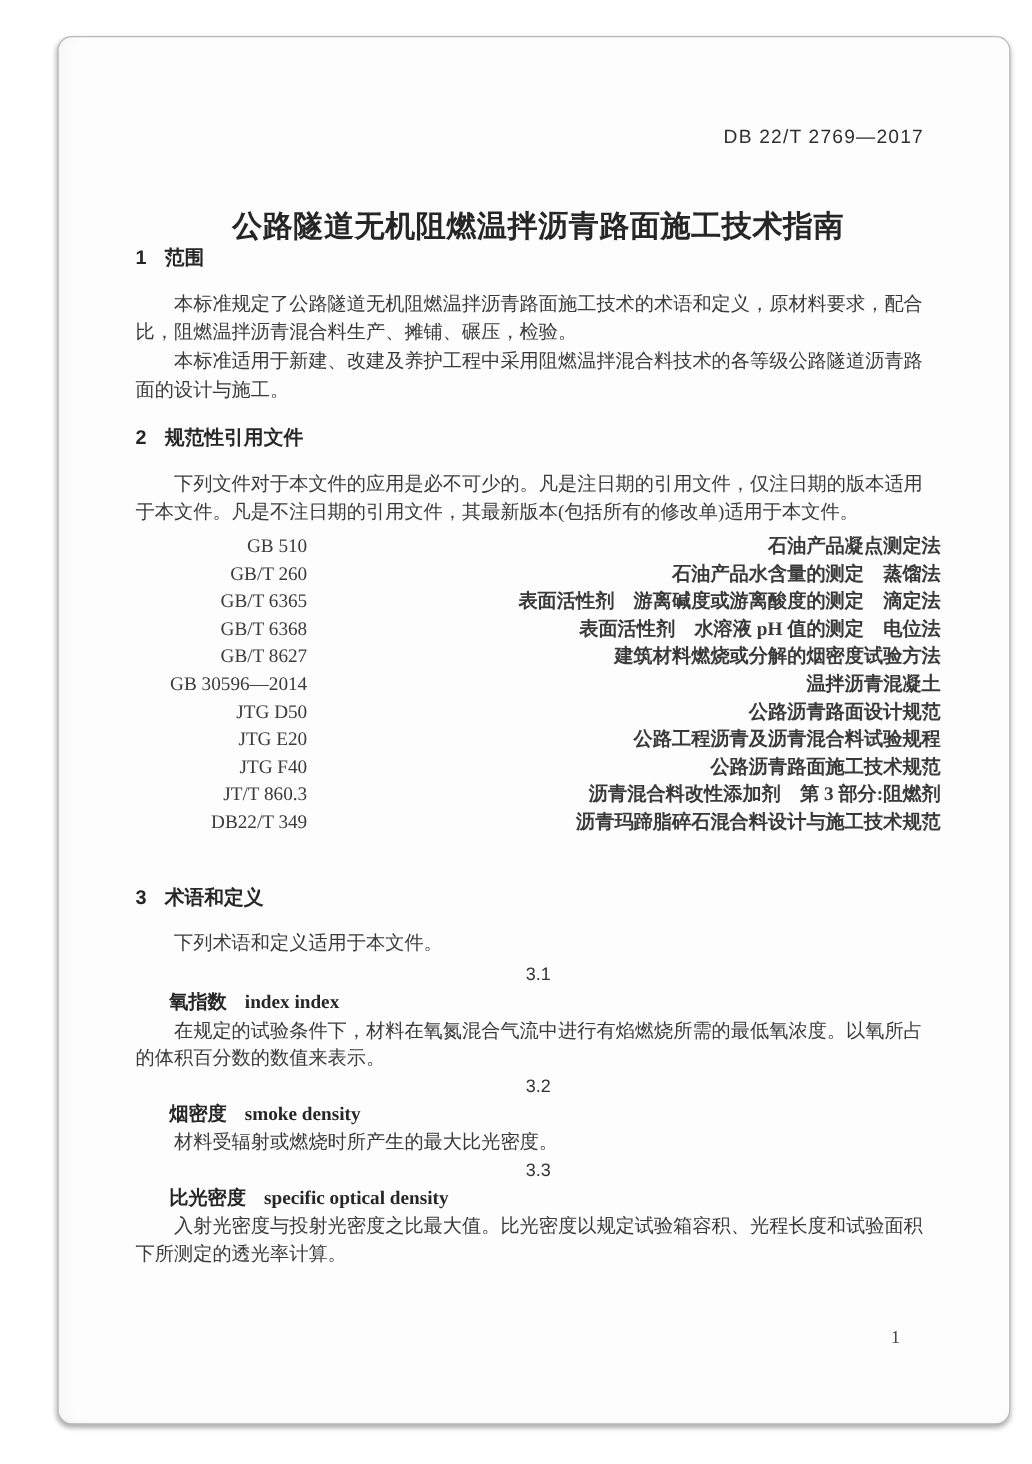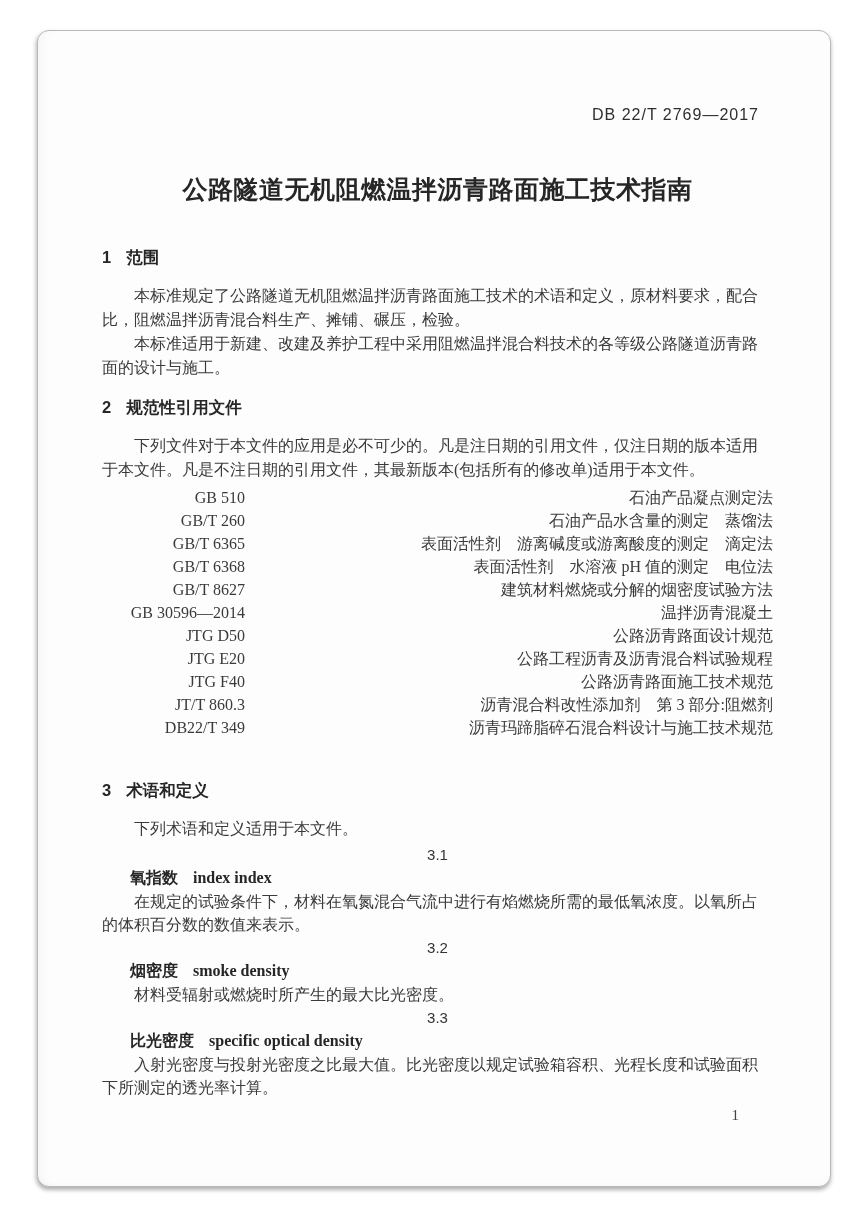--- a/index.html
+++ b/index.html
@@ -12,21 +12,21 @@
   }
   .canvas {
     position: relative;
     width: 860px;
     height: 1220px;
     background: #ffffff;
     overflow: hidden;
   }
   .page {
     position: absolute;
-    left: 37px;
+    left: 48px;
     top: 30px;
     width: 794px;
     height: 1157px;
     background: #fdfdfd;
     border: 1px solid #b9b9b9;
     border-radius: 12px;
     box-shadow:
       0 3px 4px rgba(0,0,0,0.25),
       -2px 2px 4px rgba(0,0,0,0.10),
       inset 12px 0 16px -12px rgba(0,0,0,0.05),
@@ -53,41 +53,41 @@
     line-height: 30px;
   }
   .sec-heading {
     font-family: "Liberation Sans", "DejaVu Sans", sans-serif;
     font-weight: bold;
     font-size: 16.5px;
     color: #262626;
     line-height: 22px;
   }
   .sec-heading .num { display: inline-block; margin-right: 15px; }
-  .h-s1 { margin-top: 42px; }
+  .h-s1 { }
   .h-s2 { margin-top: 16px; }
   .h-s3 { margin-top: 40px; }
   .para {
     margin: 0;
     font-size: 16px;
     line-height: 24px;
     text-indent: 2em;
     color: #3a3a3a;
   }
   .para.first { margin-top: 16px; }
   .ref-list { margin-top: 4px; text-align: right; }
   .ref-row {
     display: flex;
     padding-left: 20px;
     font-size: 16px;
     line-height: 23px;
     color: #3a3a3a;
   }
   .ref-code { flex: 0 0 123px; }
-  .ref-title { flex: 1; }
+  .ref-title { flex: 1; font-weight: bold; }
   .terms { margin-top: 2px; font-size: 16px; line-height: 23px; }
   .term-id {
     font-family: "Liberation Sans", "DejaVu Sans", sans-serif;
     font-size: 15px;
     color: #333333;
     line-height: 23px;
     text-align: center;
   }
   .term-name {
     padding-left: 28px;

